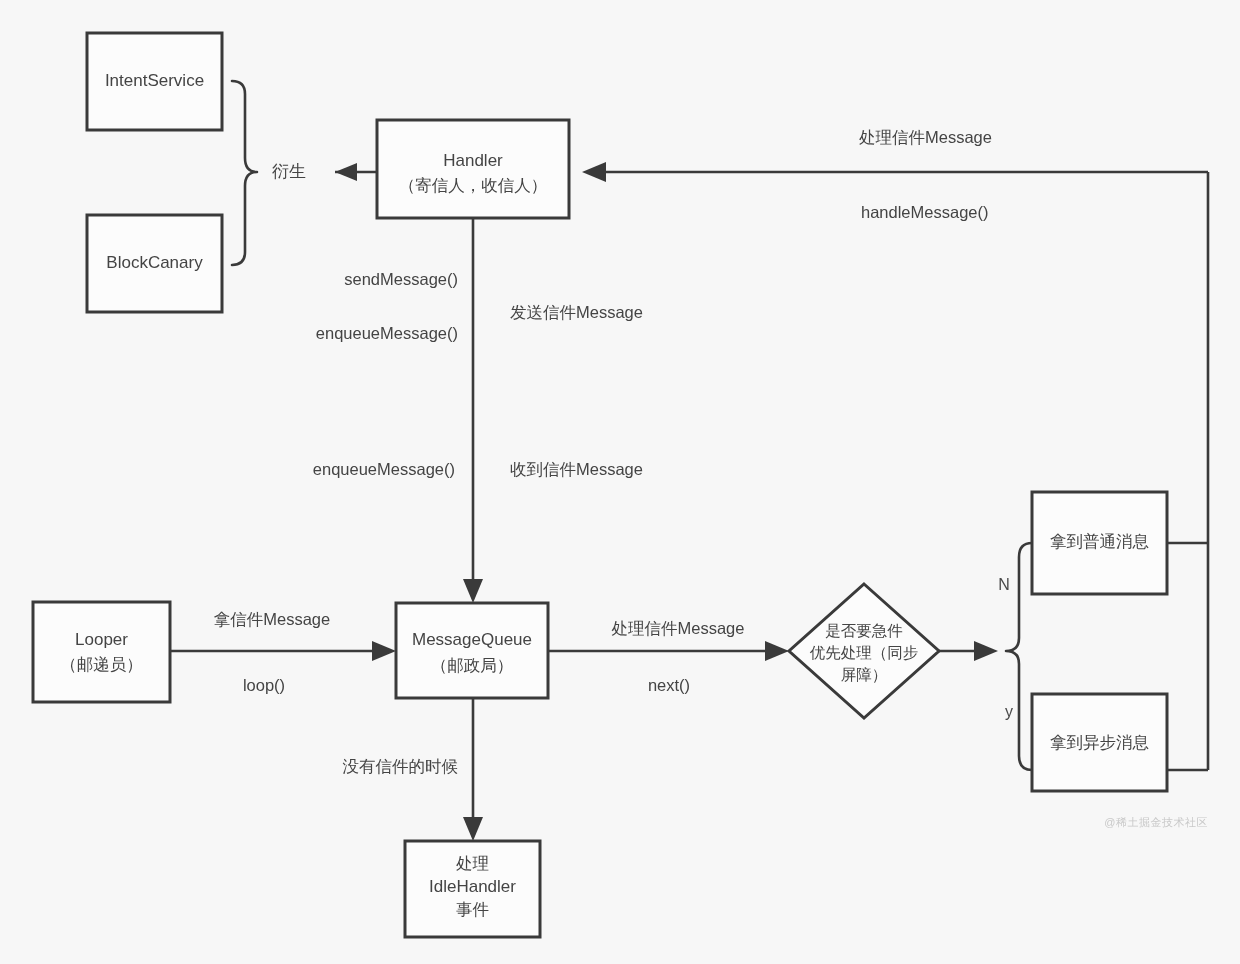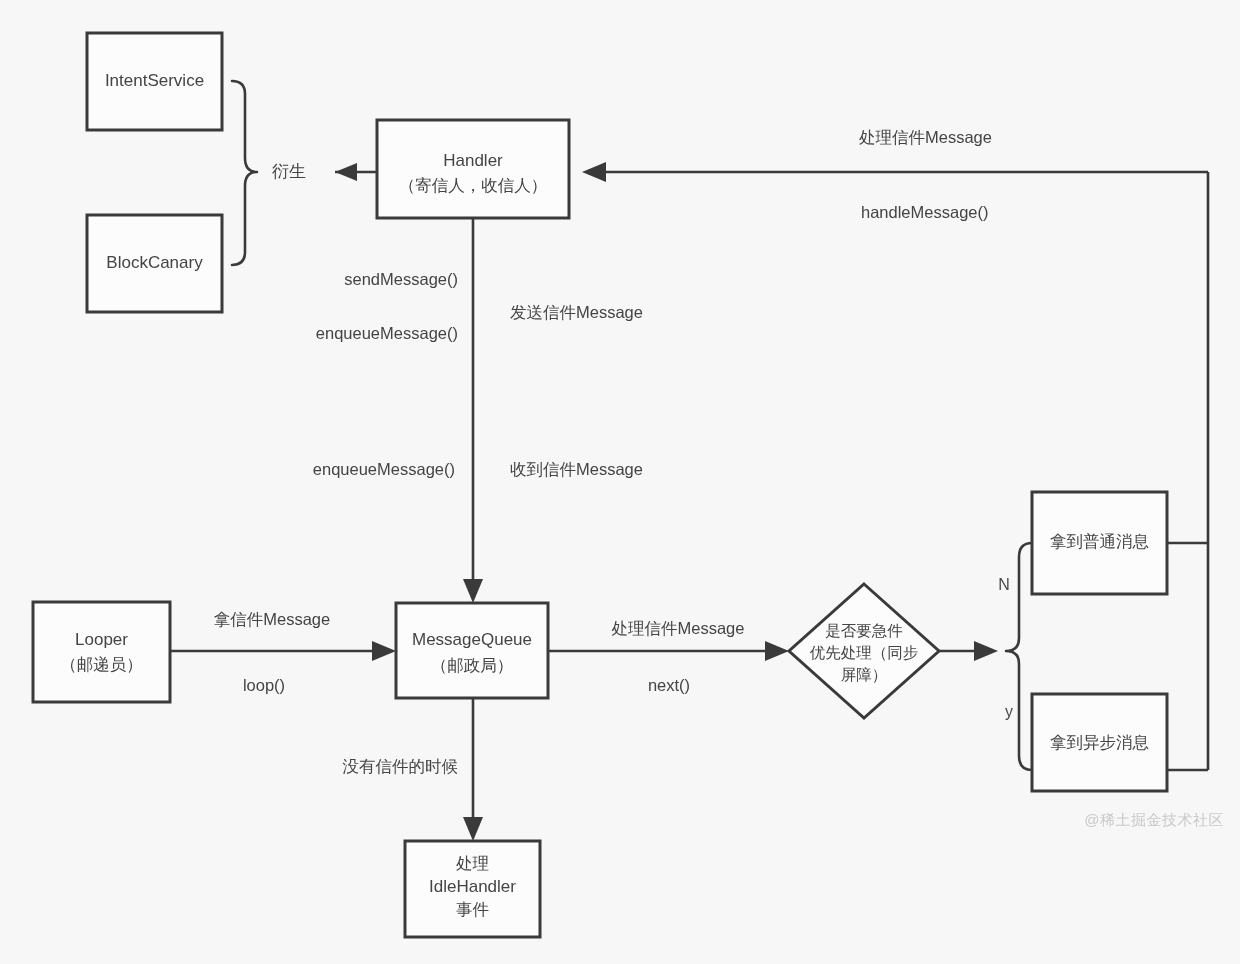--- a/index.html
+++ b/index.html
@@ -85,23 +85,23 @@
     text-anchor: start;
     dominant-baseline: middle;
   }
   .diamond-label {
     font-size: 15.5px;
     text-anchor: middle;
     dominant-baseline: middle;
   }
   .watermark {
     position: absolute;
-    right: 16px;
+    right: 32px;
     bottom: 18px;
-    font-size: 15px;
+    font-size: 11px;
     color: #c9c9c9;
     font-family: "Liberation Sans", "DejaVu Sans", sans-serif;
     letter-spacing: 0.5px;
     user-select: none;
   }
 </style>
 </head>
 <body>
 
 <div id="canvas-root">

